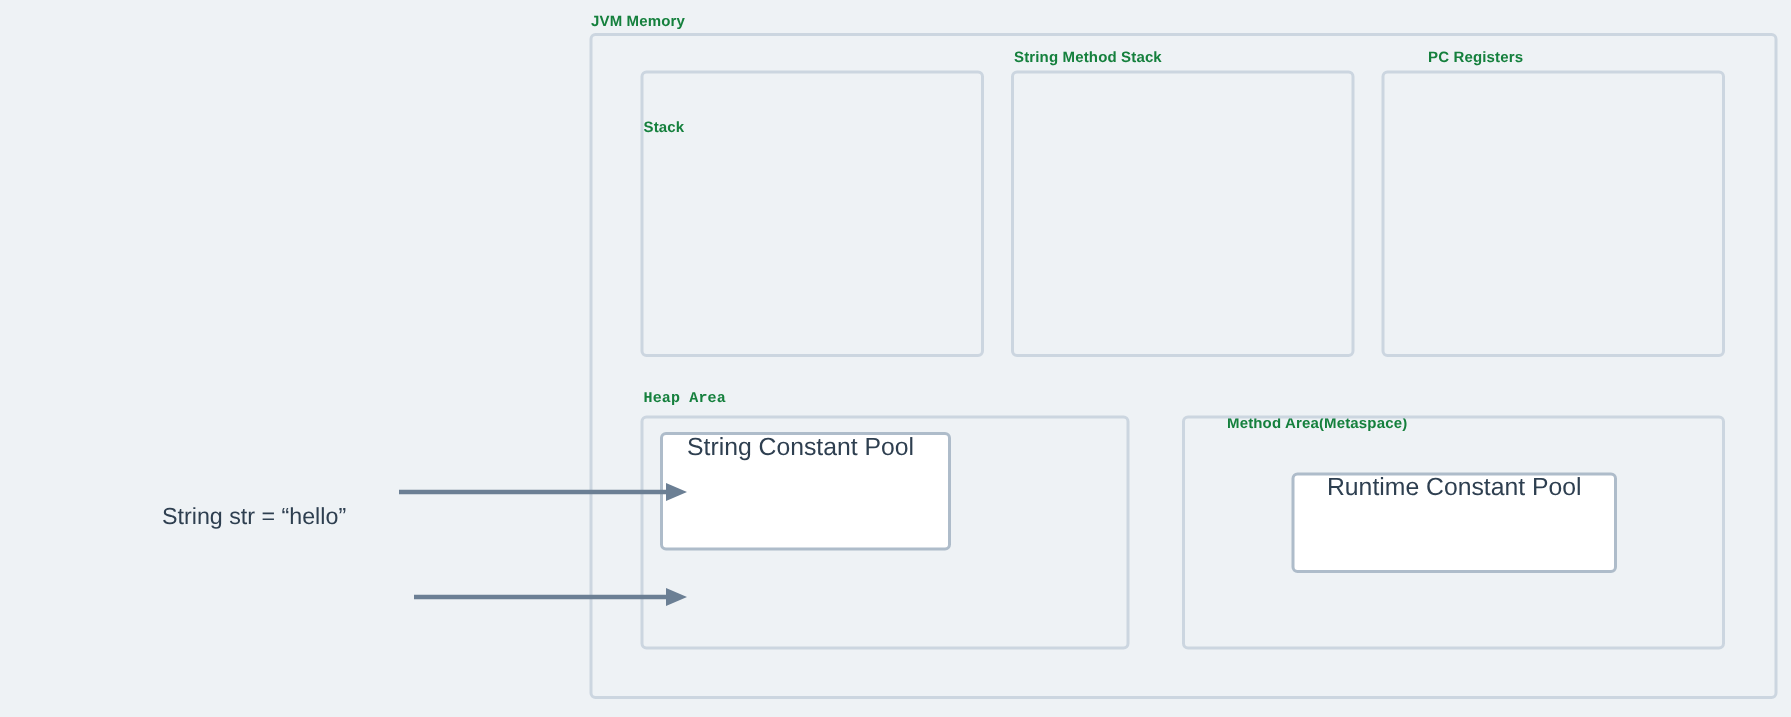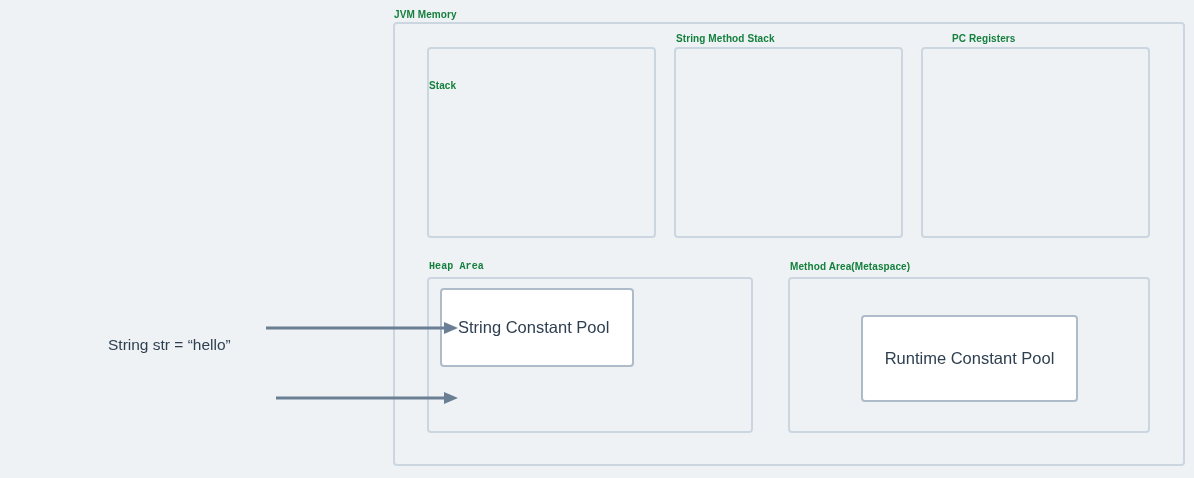--- a/index.html
+++ b/index.html
@@ -63,32 +63,31 @@
   .label-native-stack { left: 676px; top: 34px; }
   .box-native-stack   { left: 674px; top: 47px;  width: 229px; height: 191px; }
 
   .label-pc-registers { left: 923px; top: 34px; padding-left: 29px; }
   .box-pc-registers   { left: 921px; top: 47px;  width: 229px; height: 191px; }
 
   
   .label-heap-area    { left: 429px; top: 262px; font-family: Liberation Mono, monospace; }
   .box-heap-area      { left: 427px; top: 277px; width: 326px; height: 156px; }
 
-  .label-method-area  { left: 790px; top: 262px; }
+  .label-method-area  { left: 790px; top: 278px; padding-left: 28px; }
   .box-method-area    { left: 788px; top: 277px; width: 362px; height: 156px; }
 
   
   .pool-box {
     position: absolute;
     background: #ffffff;
     border: 2px solid #aebcca;
     border-radius: 4px;
     box-sizing: border-box;
     display: flex;
-    align-items: center;
   }
   .pool-label {
     font-size: 16.5px;
     color: #2e3f50;
     white-space: nowrap;
     line-height: 1;
   }
 
   .box-string-pool {
     left: 440px;
@@ -96,21 +95,21 @@
     width: 194px;
     height: 79px;
     justify-content: flex-start;
     padding-left: 16px;
   }
 
   .box-runtime-pool {
     left: 861px;
     top: 315px;
     width: 217px;
-    height: 87px;
+    height: 67px;
     justify-content: center;
   }
 
   
   .code-label {
     position: absolute;
     font-size: 15.5px;
     color: #2e3f50;
     white-space: nowrap;
     line-height: 1;

